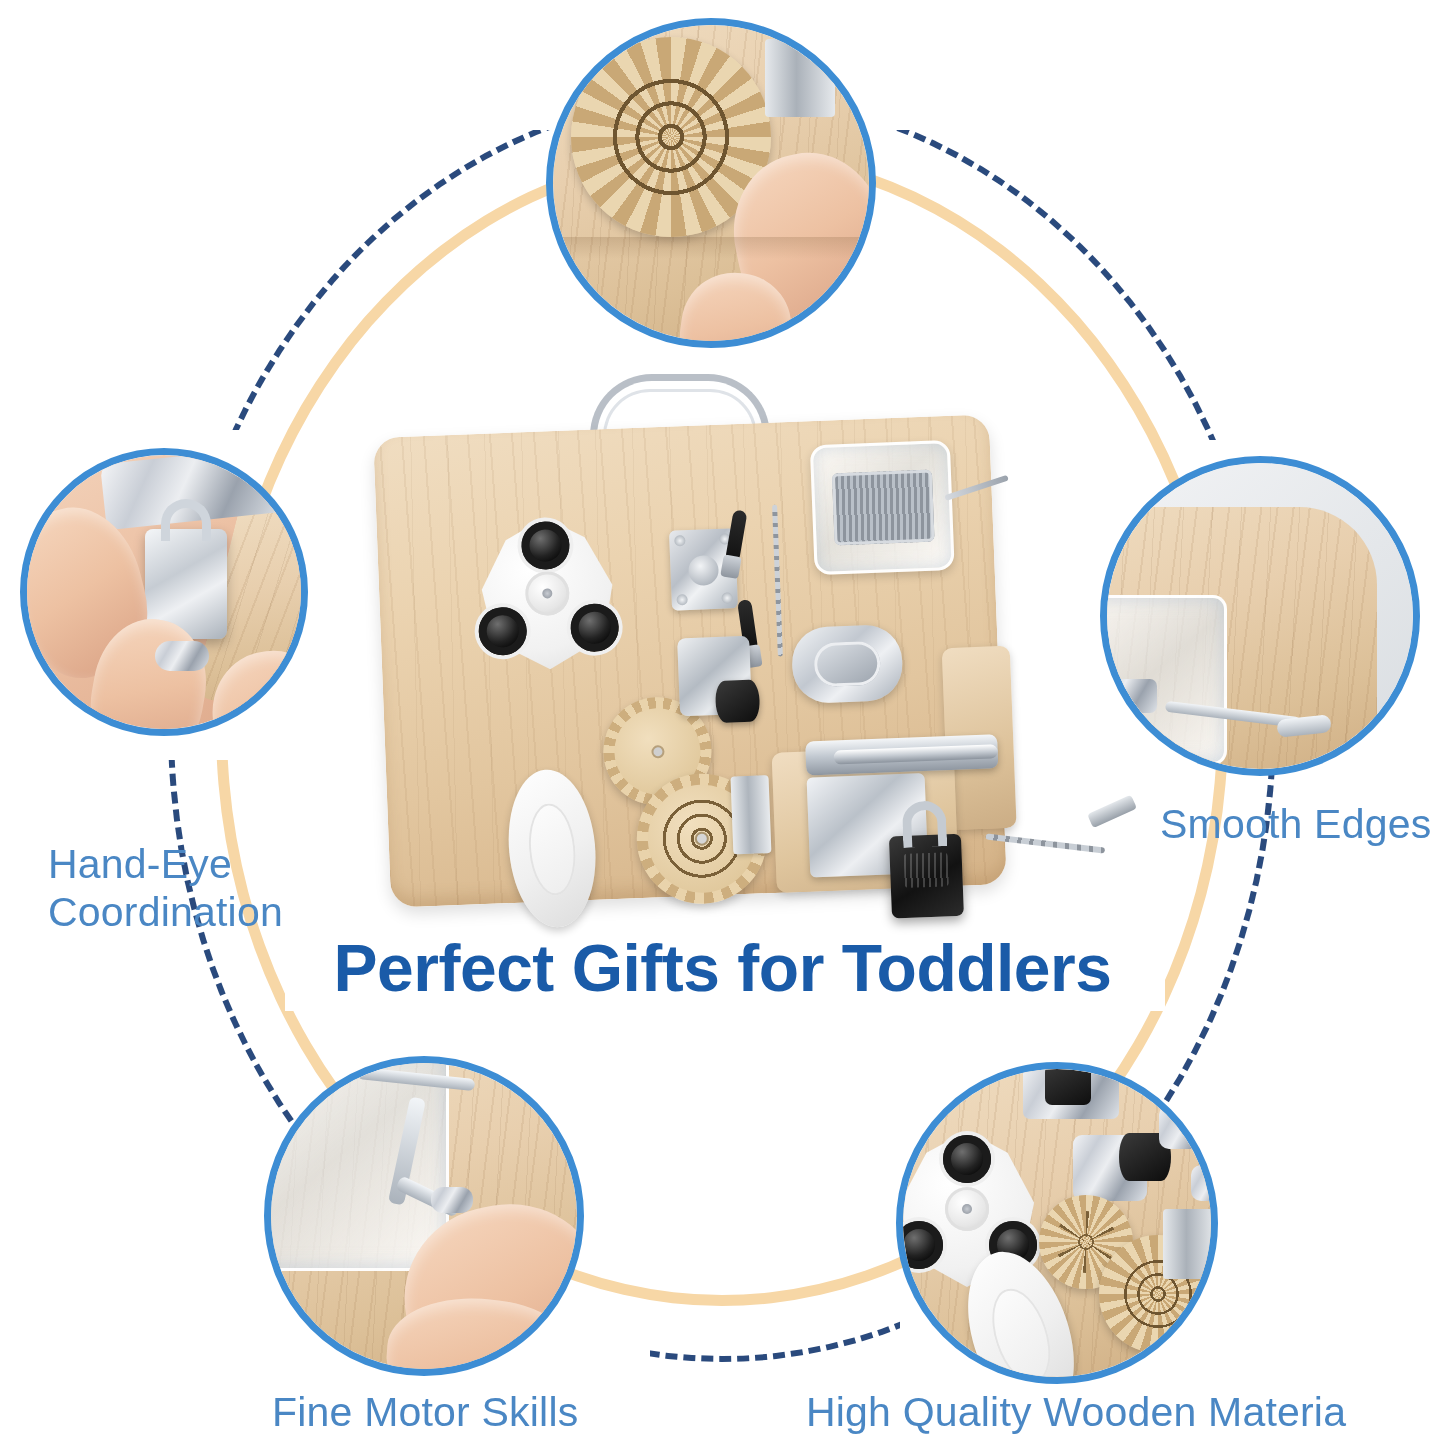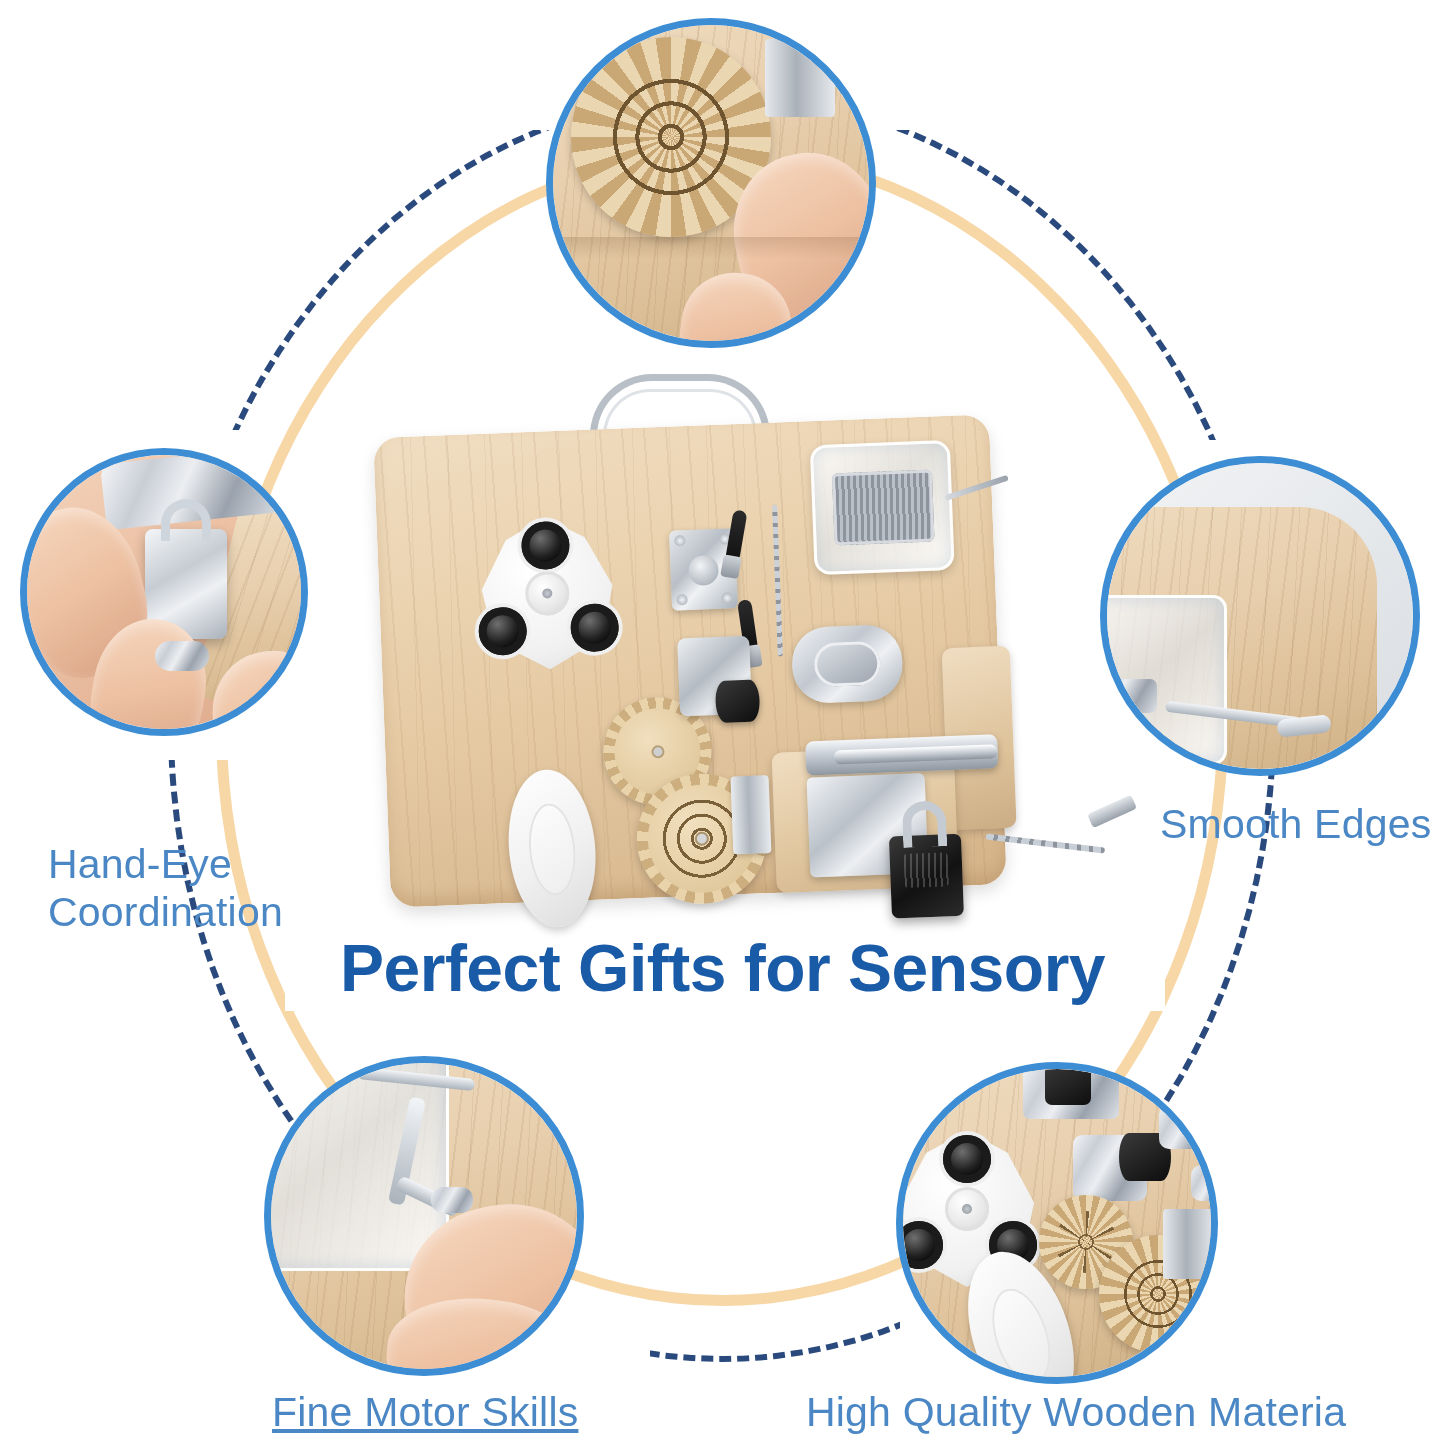--- a/index.html
+++ b/index.html
@@ -306,21 +306,21 @@
     <div class="bub-inner wood">
       <div class="ph clearbox" style="left:-52px; top:-14px; width:230px; height:222px;"></div>
       <div class="ph rodph" style="left:86px; top:10px; width:118px; height:12px; transform:rotate(6deg);"></div>
       <div class="ph rodph" style="left:128px; top:34px; width:16px; height:108px; transform:rotate(12deg);"></div>
       <div class="ph rodph" style="left:124px; top:126px; width:66px; height:15px; transform:rotate(26deg);"></div>
       <div class="ph metal" style="left:160px; top:124px; width:42px; height:26px; border-radius:12px;"></div>
       <div class="ph finger" style="left:134px; top:142px; width:200px; height:190px; transform:rotate(-10deg);"></div>
       <div class="ph finger" style="left:116px; top:236px; width:190px; height:110px; transform:rotate(4deg);"></div>
     </div>
   </div>
-  <div class="label" style="left:272px; top:1388px; width:400px;text-decoration:underline;">Fine Motor Skills</div>
+  <div class="label" style="left:272px; top:1388px; width:400px;">Fine Motor Skills</div>
 
   <div class="bubble" style="left:896px; top:1062px; width:322px; height:322px;">
     <div class="bub-inner wood">
 
       <div class="ph" style="left:-14px; top:62px; width:156px; height:156px;">
         <div class="spinner" style="position:absolute; left:0; top:0; width:156px; height:156px;">
           <div class="body"></div>
           <div class="brg b1" style="left:54px; top:4px;"></div>
           <div class="brg b2" style="left:6px;  top:90px;"></div>
           <div class="brg b3" style="left:100px;top:90px;"></div>
@@ -407,15 +407,15 @@
 
       <div class="part padlock">
         <div class="shackle"></div>
         <div class="logo"></div>
       </div>
       <div class="part keychain"></div>
       <div class="part loosekey"></div>
     </div>
   </div>
 
-  <div class="title">Perfect Gifts for Sensory</div>
+  <div class="title">Perfect Gifts for Toddlers</div>
 
 </div>
 
 </body></html>

